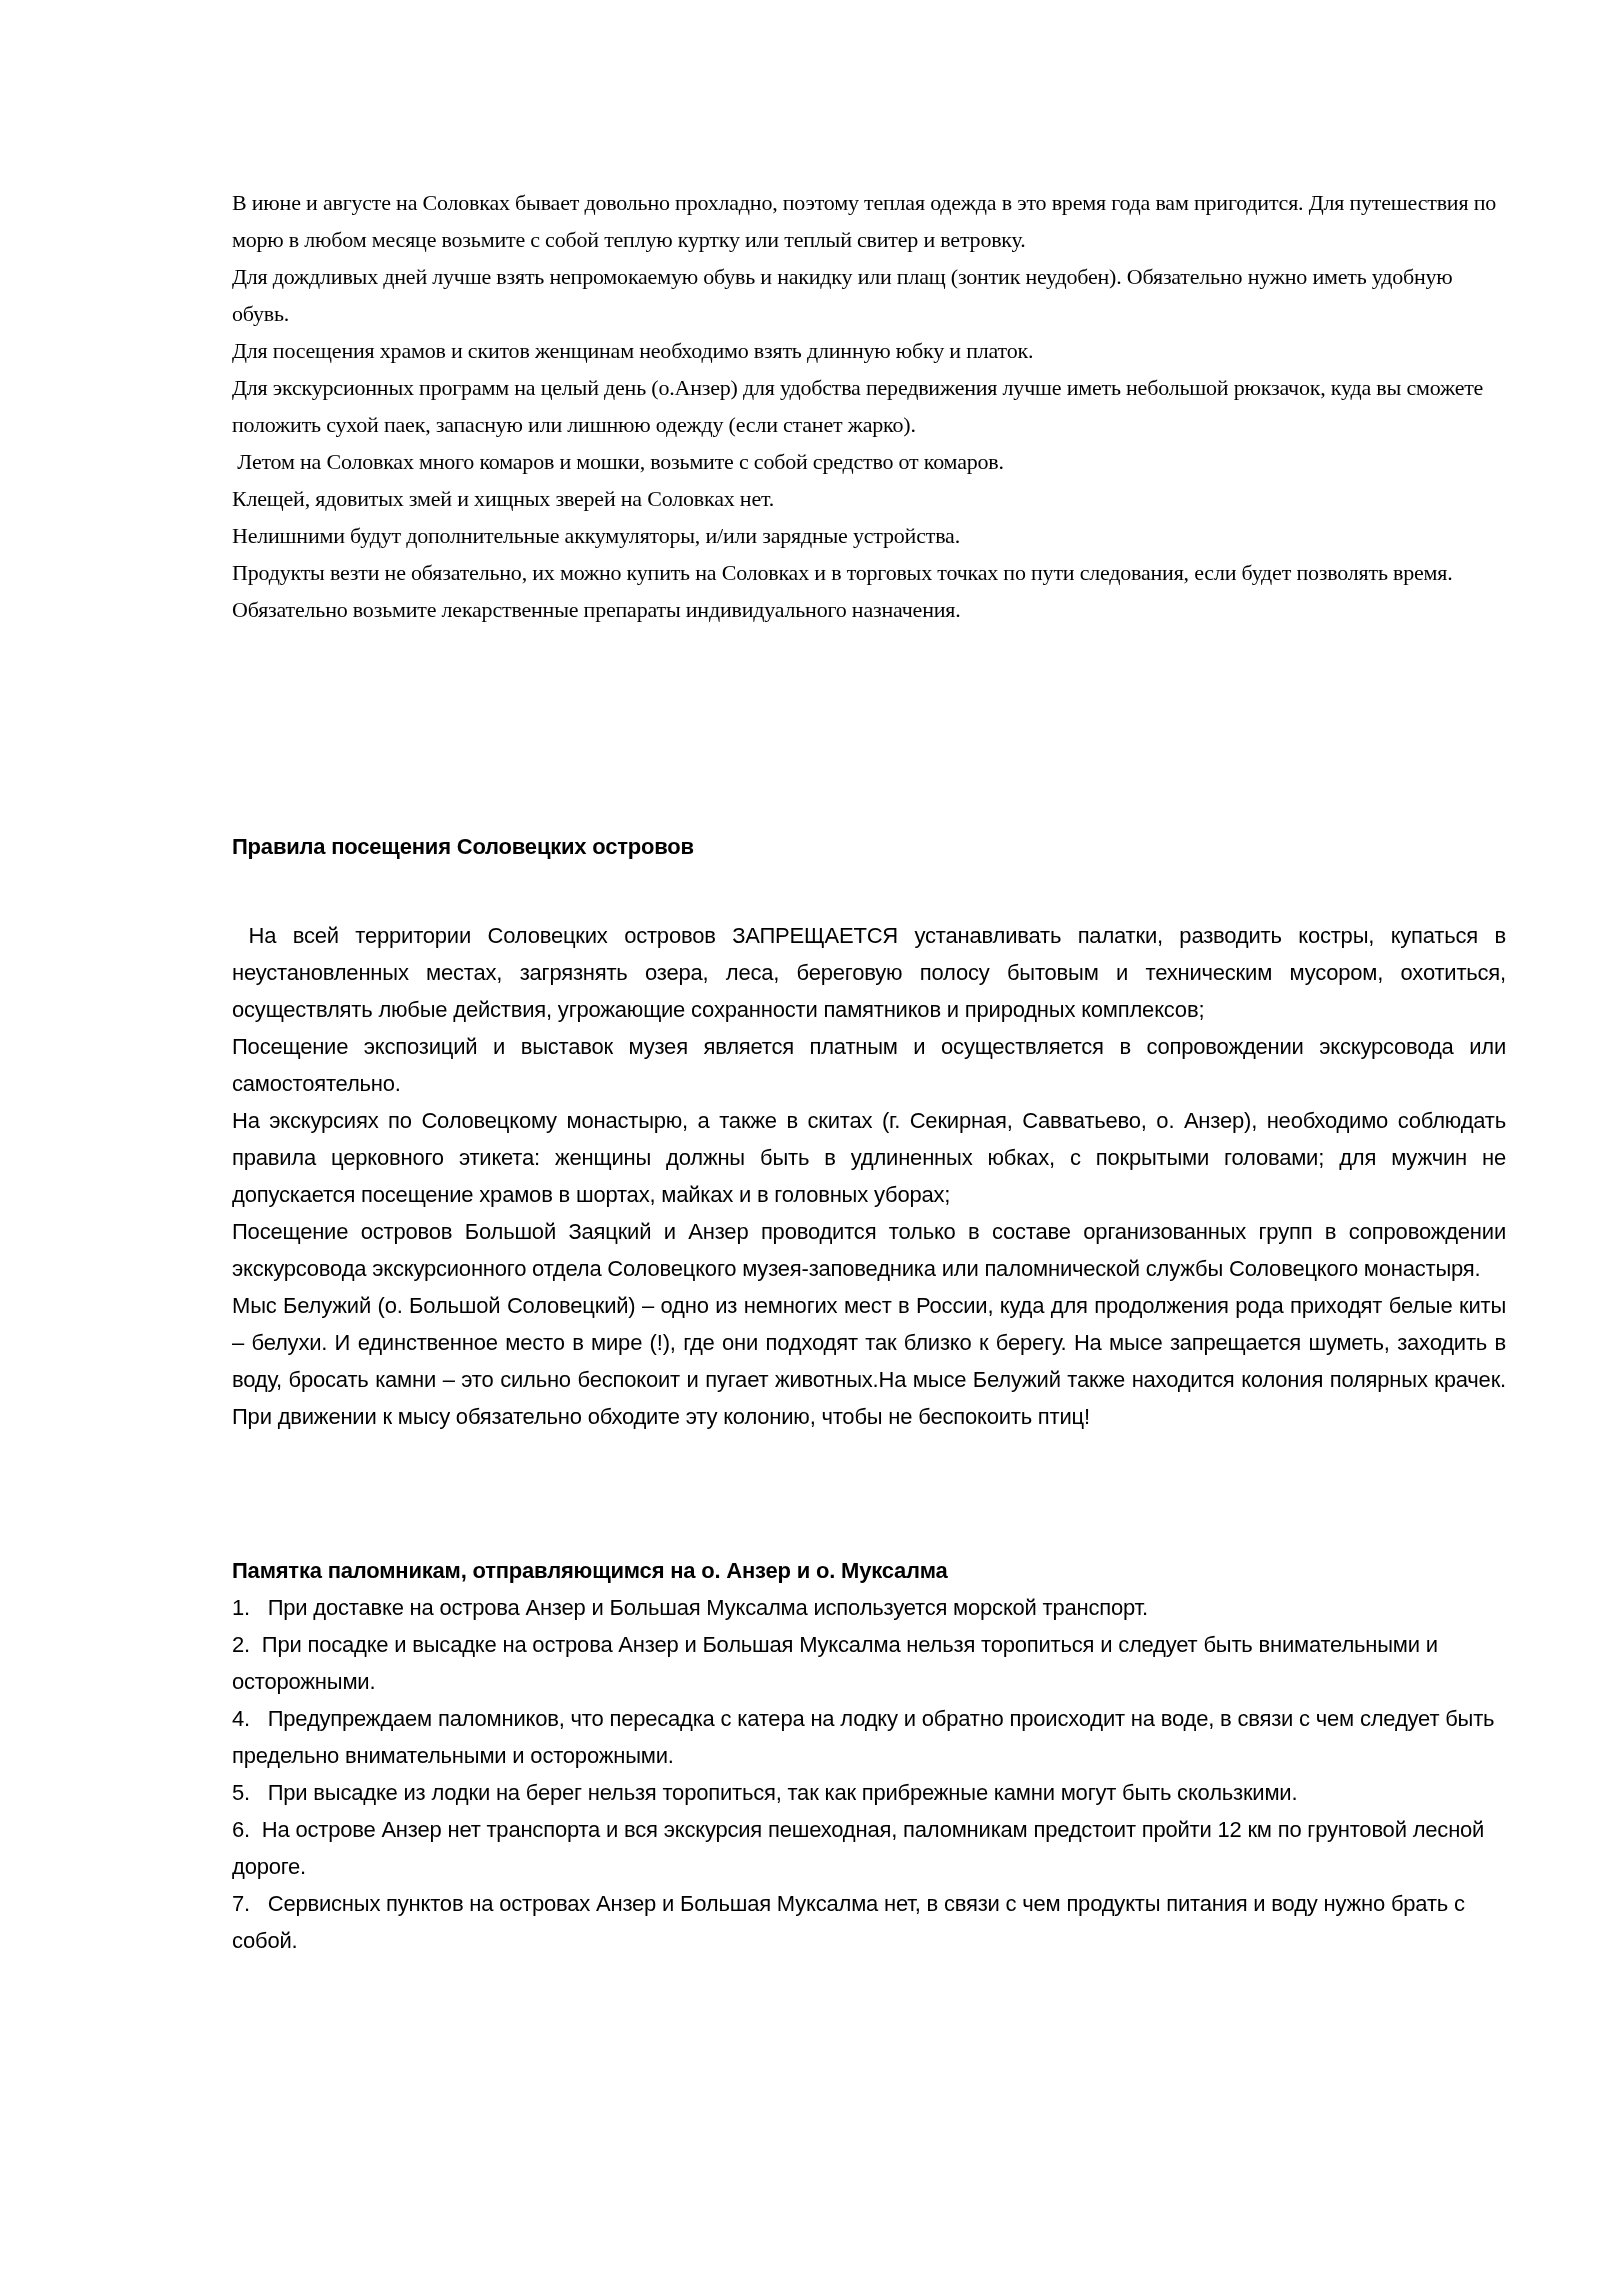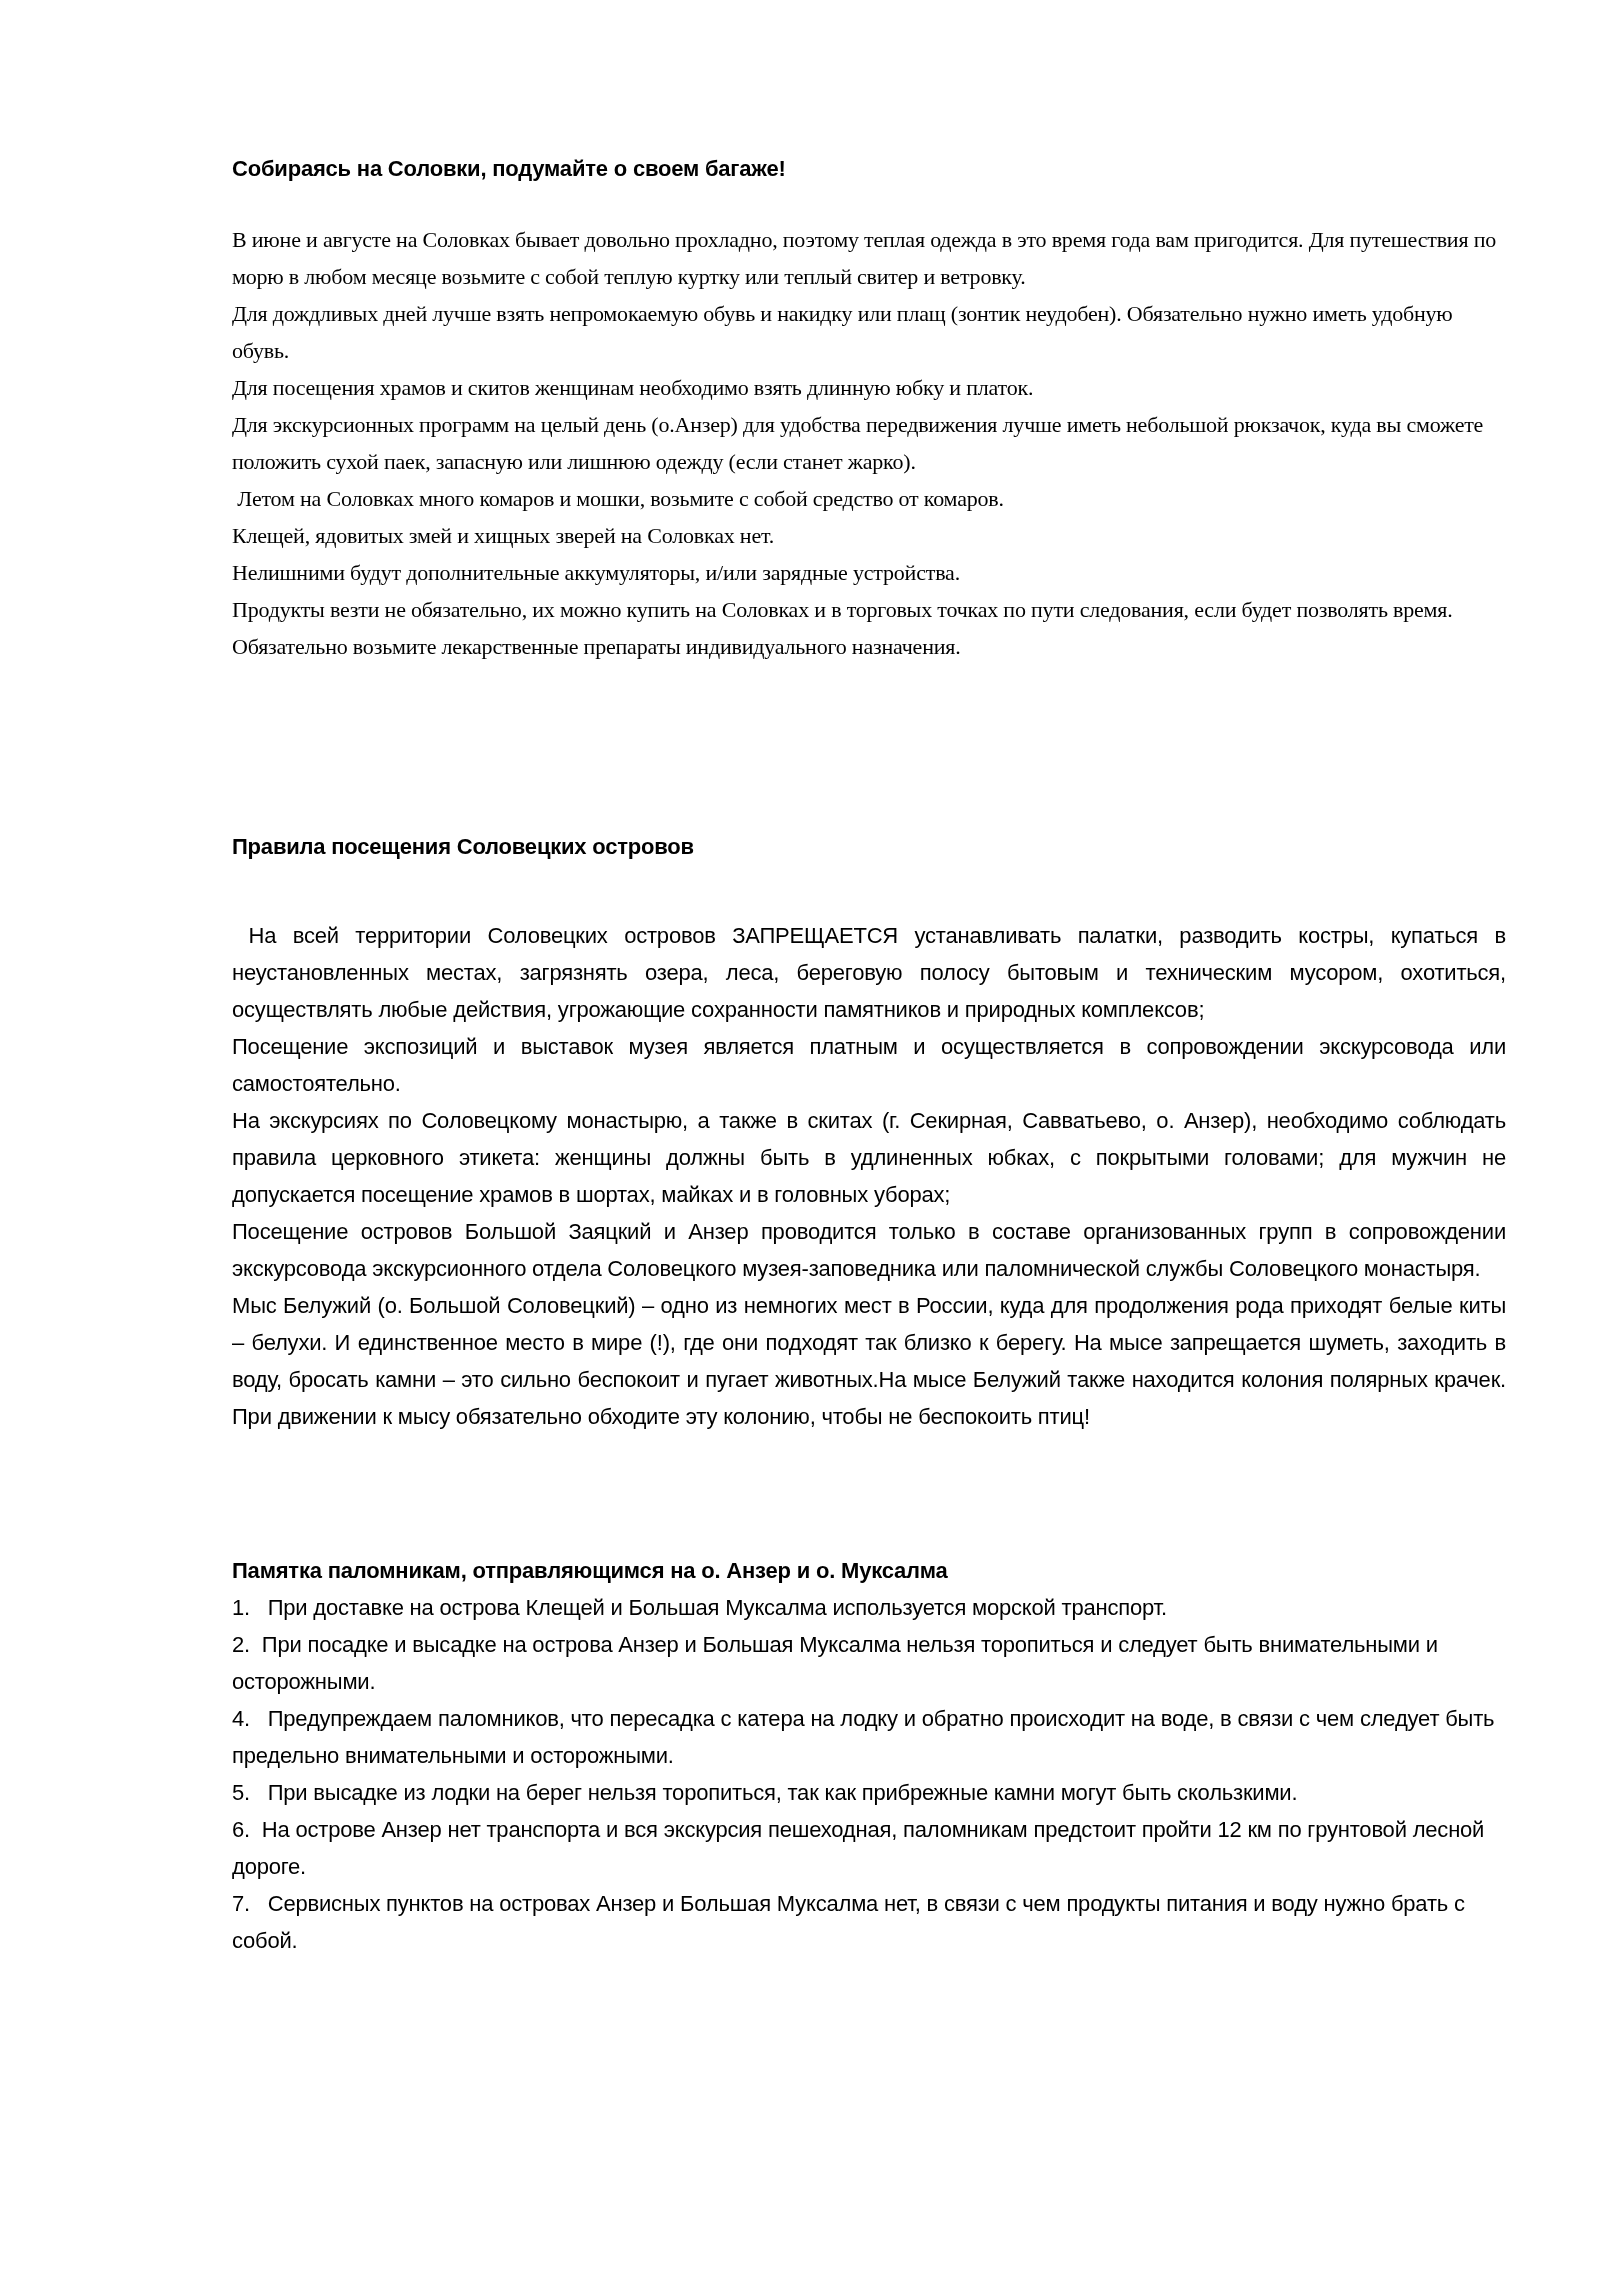--- a/index.html
+++ b/index.html
@@ -24,21 +24,20 @@
   #s3 { top: 1552px; }
   #s3 .body { margin-top: 0; }
   .list-item .num { white-space: pre; }
 </style>
 </head>
 <body>
 
 <div class="page">
 
   <div class="section" id="s1">
-    <p class="heading">Собираясь на Соловки, подумайте о своем багаже!</p>
     <div class="body">
       <p class="para">В июне и августе на Соловках бывает довольно прохладно, поэтому теплая одежда в это время года вам пригодится. Для путешествия по морю в любом месяце возьмите с собой теплую куртку или теплый свитер и ветровку.</p>
       <p class="para">Для дождливых дней лучше взять непромокаемую обувь и накидку или плащ (зонтик неудобен). Обязательно нужно иметь удобную обувь.</p>
       <p class="para">Для посещения храмов и скитов женщинам необходимо взять длинную юбку и платок.</p>
       <p class="para">Для экскурсионных программ на целый день (о.Анзер) для удобства передвижения лучше иметь небольшой рюкзачок, куда вы сможете положить сухой паек, запасную или лишнюю одежду (если станет жарко).</p>
       <p class="para lead"> Летом на Соловках много комаров и мошки, возьмите с собой средство от комаров.</p>
       <p class="para">Клещей, ядовитых змей и хищных зверей на Соловках нет.</p>
       <p class="para">Нелишними будут дополнительные аккумуляторы, и/или зарядные устройства.</p>
       <p class="para">Продукты везти не обязательно, их можно купить на Соловках и в торговых точках по пути следования, если будет позволять время.</p>
       <p class="para">Обязательно возьмите лекарственные препараты индивидуального назначения.</p>
@@ -52,21 +51,21 @@
       <p class="para justify">Посещение экспозиций и выставок музея является платным и осуществляется в сопровождении экскурсовода или самостоятельно.</p>
       <p class="para justify">На экскурсиях по Соловецкому монастырю, а также в скитах (г. Секирная, Савватьево, о. Анзер), необходимо соблюдать правила церковного этикета: женщины должны быть в удлиненных юбках, с покрытыми головами; для мужчин не допускается посещение храмов в шортах, майках и в головных уборах;</p>
       <p class="para justify">Посещение островов Большой Заяцкий и Анзер проводится только в составе организованных групп в сопровождении экскурсовода экскурсионного отдела Соловецкого музея-заповедника или паломнической службы Соловецкого монастыря.</p>
       <p class="para justify">Мыс Белужий (о. Большой Соловецкий) – одно из немногих мест в России, куда для продолжения рода приходят белые киты – белухи. И единственное место в мире (!), где они подходят так близко к берегу. На мысе запрещается шуметь, заходить в воду, бросать камни – это сильно беспокоит и пугает животных.На мысе Белужий также находится колония полярных крачек. При движении к мысу обязательно обходите эту колонию, чтобы не беспокоить птиц!</p>
     </div>
   </div>
 
   <div class="section" id="s3">
     <p class="heading">Памятка паломникам, отправляющимся на о. Анзер и о. Муксалма</p>
     <div class="body">
-      <p class="para list-item"><span class="num">1.   </span><span>При доставке на острова Клещей и Большая Муксалма используется морской транспорт.</span></p>
+      <p class="para list-item"><span class="num">1.   </span><span>При доставке на острова Анзер и Большая Муксалма используется морской транспорт.</span></p>
       <p class="para list-item"><span class="num">2.  </span><span>При посадке и высадке на острова Анзер и Большая Муксалма нельзя торопиться и следует быть внимательными и осторожными.</span></p>
       <p class="para list-item"><span class="num">4.   </span><span>Предупреждаем паломников, что пересадка с катера на лодку и обратно происходит на воде, в связи с чем следует быть предельно внимательными и осторожными.</span></p>
       <p class="para list-item"><span class="num">5.   </span><span>При высадке из лодки на берег нельзя торопиться, так как прибрежные камни могут быть скользкими.</span></p>
       <p class="para list-item"><span class="num">6.  </span><span>На острове Анзер нет транспорта и вся экскурсия пешеходная, паломникам предстоит пройти 12 км по грунтовой лесной дороге.</span></p>
       <p class="para list-item"><span class="num">7.   </span><span>Сервисных пунктов на островах Анзер и Большая Муксалма нет, в связи с чем продукты питания и воду нужно брать с собой.</span></p>
     </div>
   </div>
 
 </div>
 

